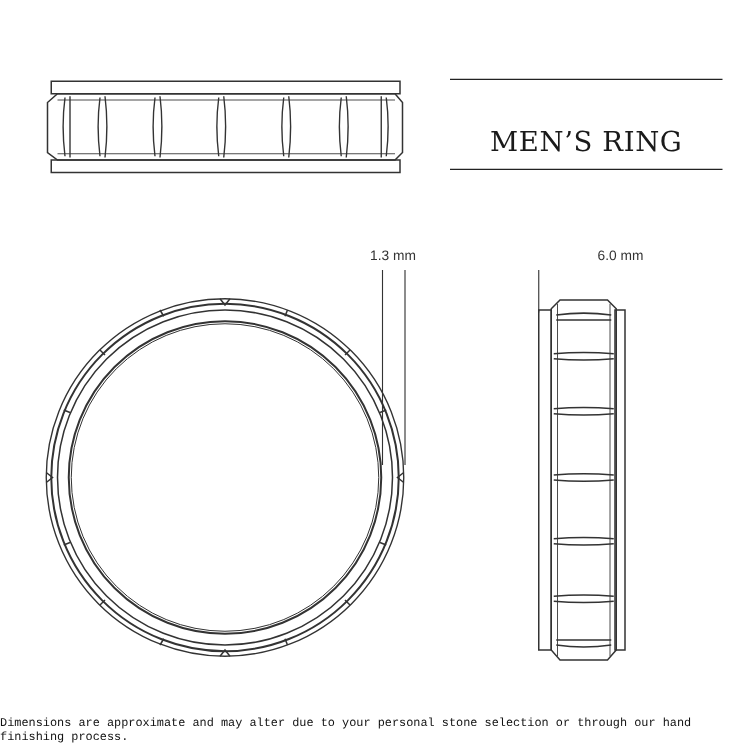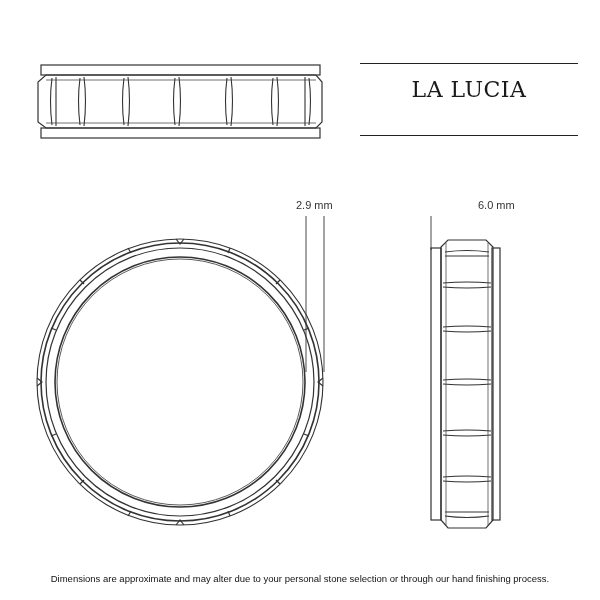--- a/index.html
+++ b/index.html
@@ -8,21 +8,21 @@
   .title-block { position:absolute; left:360px; top:63px; width:218px; height:74px; }
   .title-rule { position:absolute; left:0; width:218px; height:0; border-top:1.5px solid #222; }
   .title-rule.top { top:0; }
   .title-rule.bottom { top:72px; }
   .title-line { position:absolute; left:0; width:218px; text-align:center; font-family:"DejaVu Serif", serif; font-size:22px; color:#1a1a1a; letter-spacing:0.5px; }
   .title-line.l1 { top:14px; }
   .title-line.l2 { top:39px; }
   .dim-label { position:absolute; font-size:11px; color:#333; font-family:"Liberation Sans", sans-serif; }
   .dim-width { left:296px; top:199px; }
   .dim-thick { left:447px; top:199px;margin-left:31px; }
-  .footer { position:absolute; left:0; top:573px; width:600px; text-align:center; font-size:9.5px; color:#111; font-family:Liberation Sans, sans-serif; }
+  .footer { position:absolute; left:0; top:573px; width:600px; text-align:left; font-size:9.5px; color:#111; font-family:Liberation Mono, monospace; }
 </style>
 </head>
 <body>
 
 <svg class="drawing" width="600" height="600" viewBox="0 0 600 600" fill="none" stroke="#333" stroke-width="1.2">
 
   <g>
 
     <rect x="41" y="65" width="279" height="10"></rect>
 
@@ -96,20 +96,20 @@
       <path d="M443 380 Q467 378 491 380 M443 384 Q467 386 491 384"></path>
       <path d="M443 431 Q467 429 491 431 M443 435 Q467 437 491 435"></path>
       <path d="M443 477 Q467 475 491 477 M443 481 Q467 483 491 481"></path>
       <path d="M445 512 L489 512 M445 516 Q467 519 489 516"></path>
     </g>
   </g>
 </svg>
 
 <div class="title-block">
   <div class="title-rule top"></div>
-  <div class="title-line l1">LA LUCIA</div>
+  <div class="title-line l2">MEN’S RING</div>
   <div class="title-rule bottom"></div>
 </div>
 
-<div class="dim-label dim-width">2.9 mm</div>
+<div class="dim-label dim-width">1.3 mm</div>
 <div class="dim-label dim-thick">6.0 mm</div>
 
 <div class="footer">Dimensions are approximate and may alter due to your personal stone selection or through our hand finishing process.</div>
 
 </body></html>

